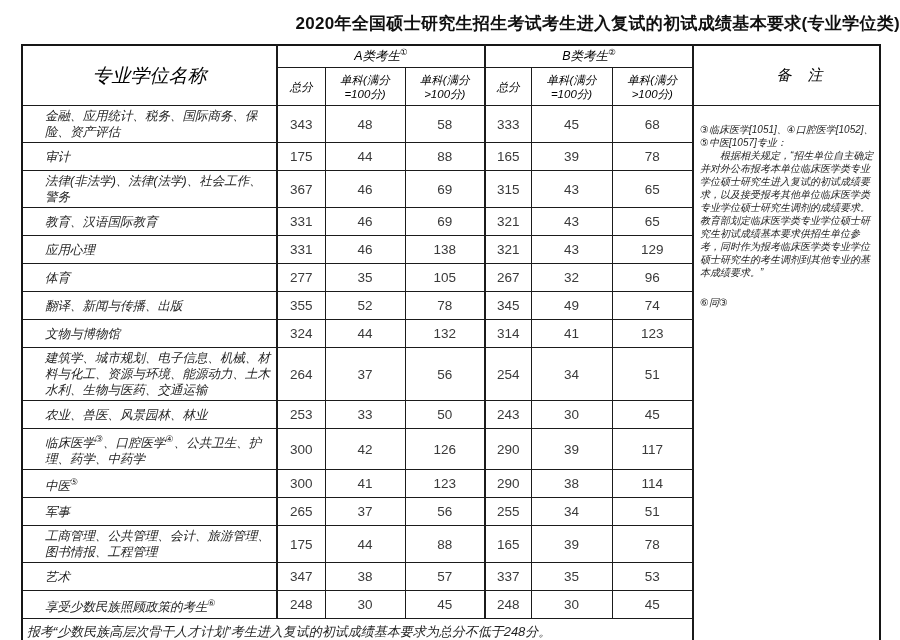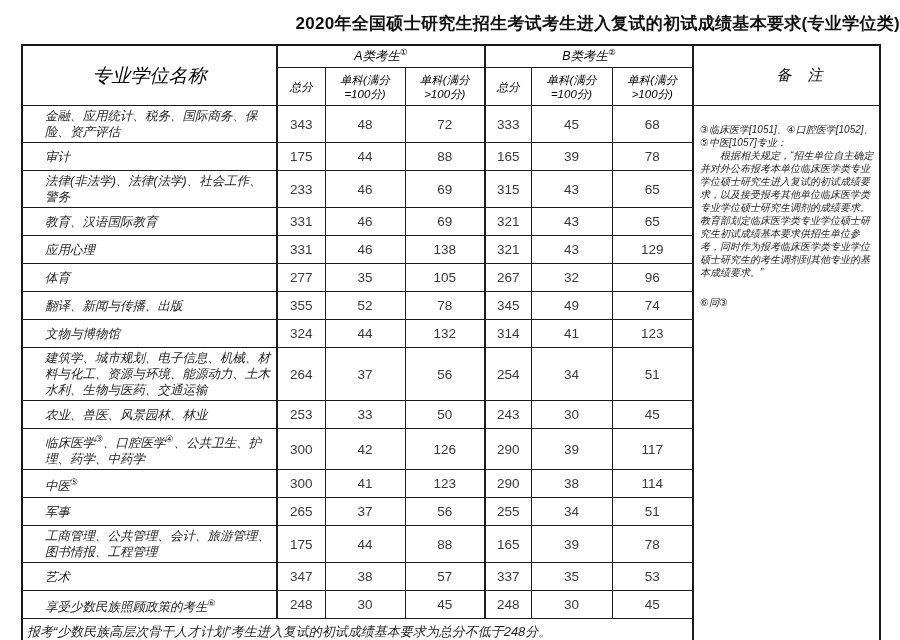--- a/index.html
+++ b/index.html
@@ -124,42 +124,42 @@
 =100分)</th>
       <th class="subhead">单科(满分
 &gt;100分)</th>
     </tr>
   </thead>
   <tbody>
       <tr>
         <td class="name-cell">金融、应用统计、税务、国际商务、保险、资产评估</td>
         <td class="num-cell thickL">343</td>
         <td class="num-cell">48</td>
-        <td class="num-cell">72</td>
+        <td class="num-cell">58</td>
         <td class="num-cell thickL">333</td>
         <td class="num-cell">45</td>
         <td class="num-cell">68</td>
         <td rowspan="17" class="remark-cell thickL">
           <div class="remark-heading">③临床医学[1051]、④口腔医学[1052]、⑤中医[1057]专业：</div>
           <div class="remark-body">根据相关规定，“招生单位自主确定并对外公布报考本单位临床医学类专业学位硕士研究生进入复试的初试成绩要求，以及接受报考其他单位临床医学类专业学位硕士研究生调剂的成绩要求。教育部划定临床医学类专业学位硕士研究生初试成绩基本要求供招生单位参考，同时作为报考临床医学类专业学位硕士研究生的考生调剂到其他专业的基本成绩要求。”</div>
           <div class="remark-footnote">⑥同③</div>
         </td>
       </tr>
       <tr>
         <td class="name-cell">审计</td>
         <td class="num-cell thickL">175</td>
         <td class="num-cell">44</td>
         <td class="num-cell">88</td>
         <td class="num-cell thickL">165</td>
         <td class="num-cell">39</td>
         <td class="num-cell">78</td>
       </tr>
       <tr>
         <td class="name-cell">法律(非法学)、法律(法学)、社会工作、警务</td>
-        <td class="num-cell thickL">233</td>
+        <td class="num-cell thickL">367</td>
         <td class="num-cell">46</td>
         <td class="num-cell">69</td>
         <td class="num-cell thickL">315</td>
         <td class="num-cell">43</td>
         <td class="num-cell">65</td>
       </tr>
       <tr>
         <td class="name-cell">教育、汉语国际教育</td>
         <td class="num-cell thickL">331</td>
         <td class="num-cell">46</td>

